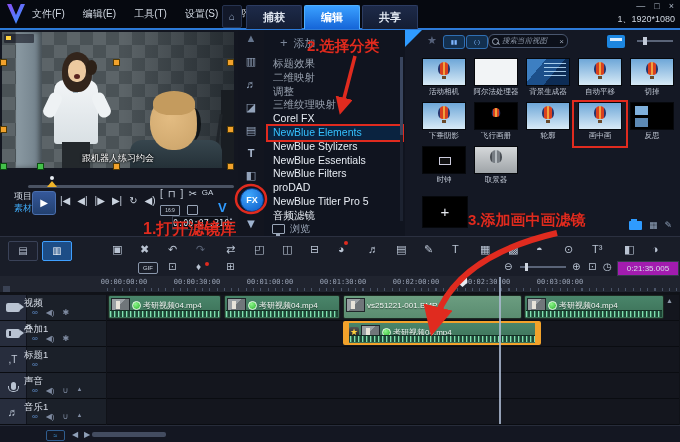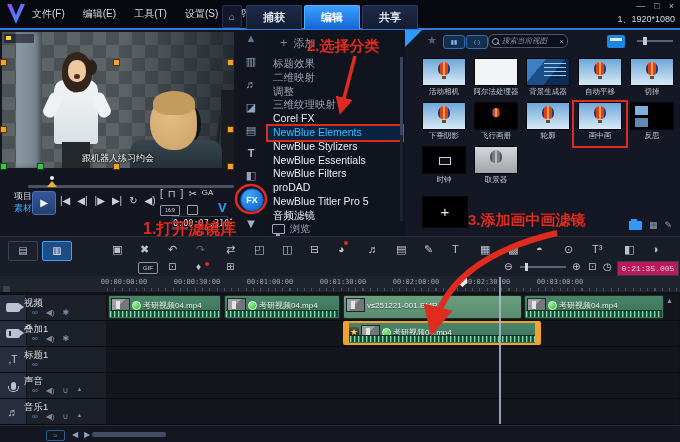--- a/index.html
+++ b/index.html
@@ -152,22 +152,22 @@
   .viewbtn.active{background:#1d4d86;border-color:#3fa0ff;color:#fff}
   .tbi{position:absolute;top:6px;font-size:11px;color:#b9c3d2}
   .tbi.dim{color:#596275}
   .tbi .rd{position:absolute;right:-3px;top:-2px;width:4px;height:4px;border-radius:50%;background:#e02b1f}
   .tbi2{position:absolute;top:24px;font-size:10px;color:#b9c3d2}
   .gifchip{position:absolute;left:138px;top:25px;width:18px;height:10px;border:1px solid #8a97ab;border-radius:2px;
            font-size:6px;color:#c9d2de;text-align:center;line-height:10px}
   .micdot{position:absolute;left:205px;top:25px;width:4px;height:4px;border-radius:50%;background:#e02b1f}
   .zslider{position:absolute;left:520px;top:29px;width:46px;height:2px;background:#5a6478}
   .zslider::after{content:'';position:absolute;left:5px;top:-3px;width:3px;height:8px;background:#cfd6e0}
-  .durbox{position:absolute;left:617px;top:24px;width:60px;height:13px;background:#be185d;border:1px solid #333b4a;
-          font-family:Liberation Mono, monospace;font-size:8px;color:#d5dde8;text-align:center;line-height:13px}
+  .durbox{position:absolute;left:617px;top:24px;width:60px;height:13px;background:#a21caf;border:1px solid #333b4a;
+          font-family:Liberation Sans, sans-serif;font-size:8px;color:#d5dde8;text-align:center;line-height:13px}
 
   
   #ruler{position:absolute;left:0;top:276px;width:680px;height:16px;background:#20242f;border-bottom:1px solid #0a0c11}
   #ruler::after{content:'';position:absolute;left:107px;right:0;bottom:1px;height:3px;
       background:repeating-linear-gradient(90deg,#4a5468 0 1px,transparent 1px 7.3px)}
   .tick{position:absolute;top:2px;width:70px;text-align:center;font-size:7px;color:#98a2b4;
         font-family:"DejaVu Sans Mono",monospace;white-space:nowrap}
   .tick:nth-of-type(1){left:89px}.tick:nth-of-type(2){left:162px}.tick:nth-of-type(3){left:235px}
   .tick:nth-of-type(4){left:308px}.tick:nth-of-type(5){left:381px}.tick:nth-of-type(6){left:452px}
   .tick:nth-of-type(7){left:525px}

